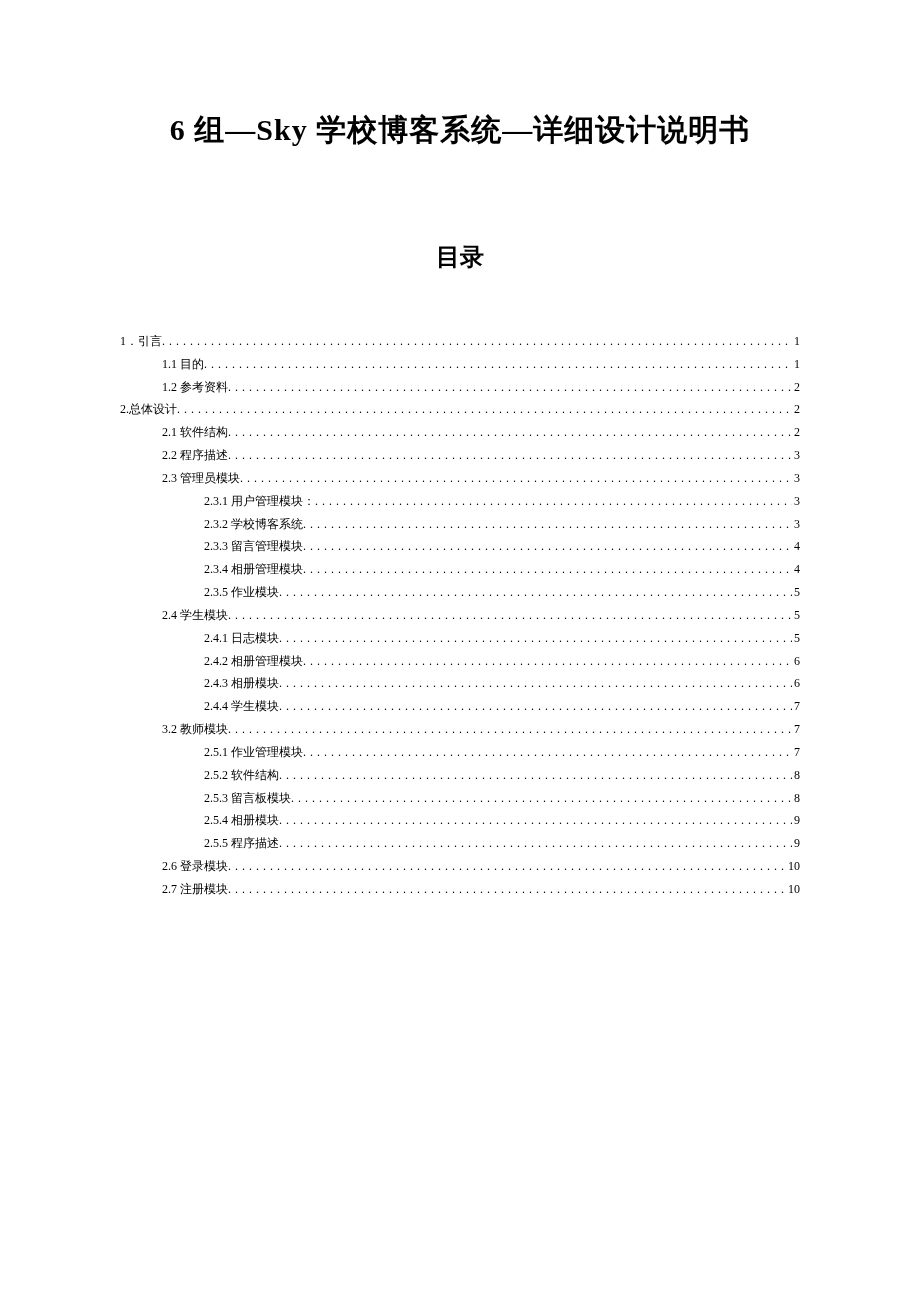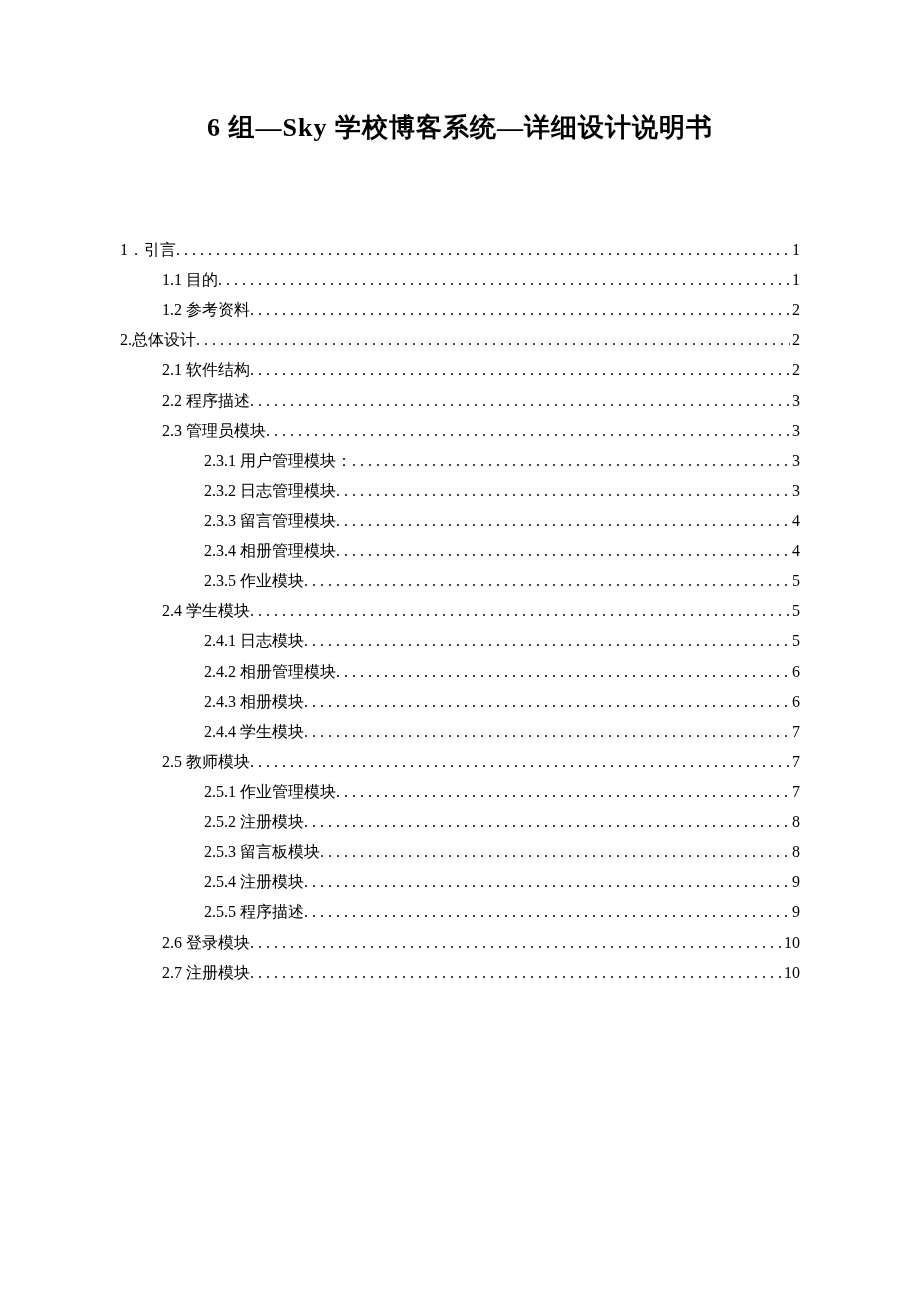--- a/index.html
+++ b/index.html
@@ -11,35 +11,35 @@
       background: #ffffff;
       font-family: "SimSun", "宋体", serif;
       width: 920px;
       height: 1302px;
       position: relative;
     }
     .page {
       padding: 110px 120px 0 120px;
     }
     .main-title {
-      font-size: 26px;
+      font-size: 30px;
       font-weight: bold;
       text-align: center;
       margin-bottom: 90px;
       font-family: "SimHei", "黑体", "SimSun", serif;
       letter-spacing: 1px;
     }
     .toc-title {
       font-size: 24px;
       text-align: center;
       margin-bottom: 58px;
       font-family: "SimSun", "宋体", serif;
     }
     .toc {
-      font-size: 16px;
+      font-size: 12px;
       line-height: 1.82;
       color: #000;
     }
     .toc-line {
       display: flex;
       white-space: nowrap;
       overflow: hidden;
       margin-bottom: 1px;
     }
     .toc-label {
@@ -61,20 +61,21 @@
     }
     .level-0 { padding-left: 0px; }
     .level-1 { padding-left: 42px; justify-content: center; }
     .level-2 { padding-left: 84px; }
   </style>
 </head>
 <body>
 
 <div class="page">
   <h1 class="main-title">6 组—Sky 学校博客系统—详细设计说明书</h1>
+  <h2 class="toc-title">目录</h2>
   <div class="toc" id="toc-container">
       <div class="toc-line level-0">
         <span class="toc-label">1．引言</span>
         <span class="toc-dots"></span>
         <span class="toc-page">1</span>
       </div>
       <div class="toc-line level-1">
         <span class="toc-label">1.1 目的</span>
         <span class="toc-dots"></span>
         <span class="toc-page">1</span>
@@ -103,21 +104,21 @@
         <span class="toc-label">2.3 管理员模块</span>
         <span class="toc-dots"></span>
         <span class="toc-page">3</span>
       </div>
       <div class="toc-line level-2">
         <span class="toc-label">2.3.1 用户管理模块：</span>
         <span class="toc-dots"></span>
         <span class="toc-page">3</span>
       </div>
       <div class="toc-line level-2">
-        <span class="toc-label">2.3.2 日志管理模块</span>
+        <span class="toc-label">2.3.2 学校博客系统</span>
         <span class="toc-dots"></span>
         <span class="toc-page">3</span>
       </div>
       <div class="toc-line level-2">
         <span class="toc-label">2.3.3 留言管理模块</span>
         <span class="toc-dots"></span>
         <span class="toc-page">4</span>
       </div>
       <div class="toc-line level-2">
         <span class="toc-label">2.3.4 相册管理模块</span>
@@ -148,41 +149,41 @@
         <span class="toc-label">2.4.3 相册模块</span>
         <span class="toc-dots"></span>
         <span class="toc-page">6</span>
       </div>
       <div class="toc-line level-2">
         <span class="toc-label">2.4.4 学生模块</span>
         <span class="toc-dots"></span>
         <span class="toc-page">7</span>
       </div>
       <div class="toc-line level-1">
-        <span class="toc-label">2.5 教师模块</span>
+        <span class="toc-label">3.2 教师模块</span>
         <span class="toc-dots"></span>
         <span class="toc-page">7</span>
       </div>
       <div class="toc-line level-2">
         <span class="toc-label">2.5.1 作业管理模块</span>
         <span class="toc-dots"></span>
         <span class="toc-page">7</span>
       </div>
       <div class="toc-line level-2">
-        <span class="toc-label">2.5.2 注册模块</span>
+        <span class="toc-label">2.5.2 软件结构</span>
         <span class="toc-dots"></span>
         <span class="toc-page">8</span>
       </div>
       <div class="toc-line level-2">
         <span class="toc-label">2.5.3 留言板模块</span>
         <span class="toc-dots"></span>
         <span class="toc-page">8</span>
       </div>
       <div class="toc-line level-2">
-        <span class="toc-label">2.5.4 注册模块</span>
+        <span class="toc-label">2.5.4 相册模块</span>
         <span class="toc-dots"></span>
         <span class="toc-page">9</span>
       </div>
       <div class="toc-line level-2">
         <span class="toc-label">2.5.5 程序描述</span>
         <span class="toc-dots"></span>
         <span class="toc-page">9</span>
       </div>
       <div class="toc-line level-1">
         <span class="toc-label">2.6 登录模块</span>

